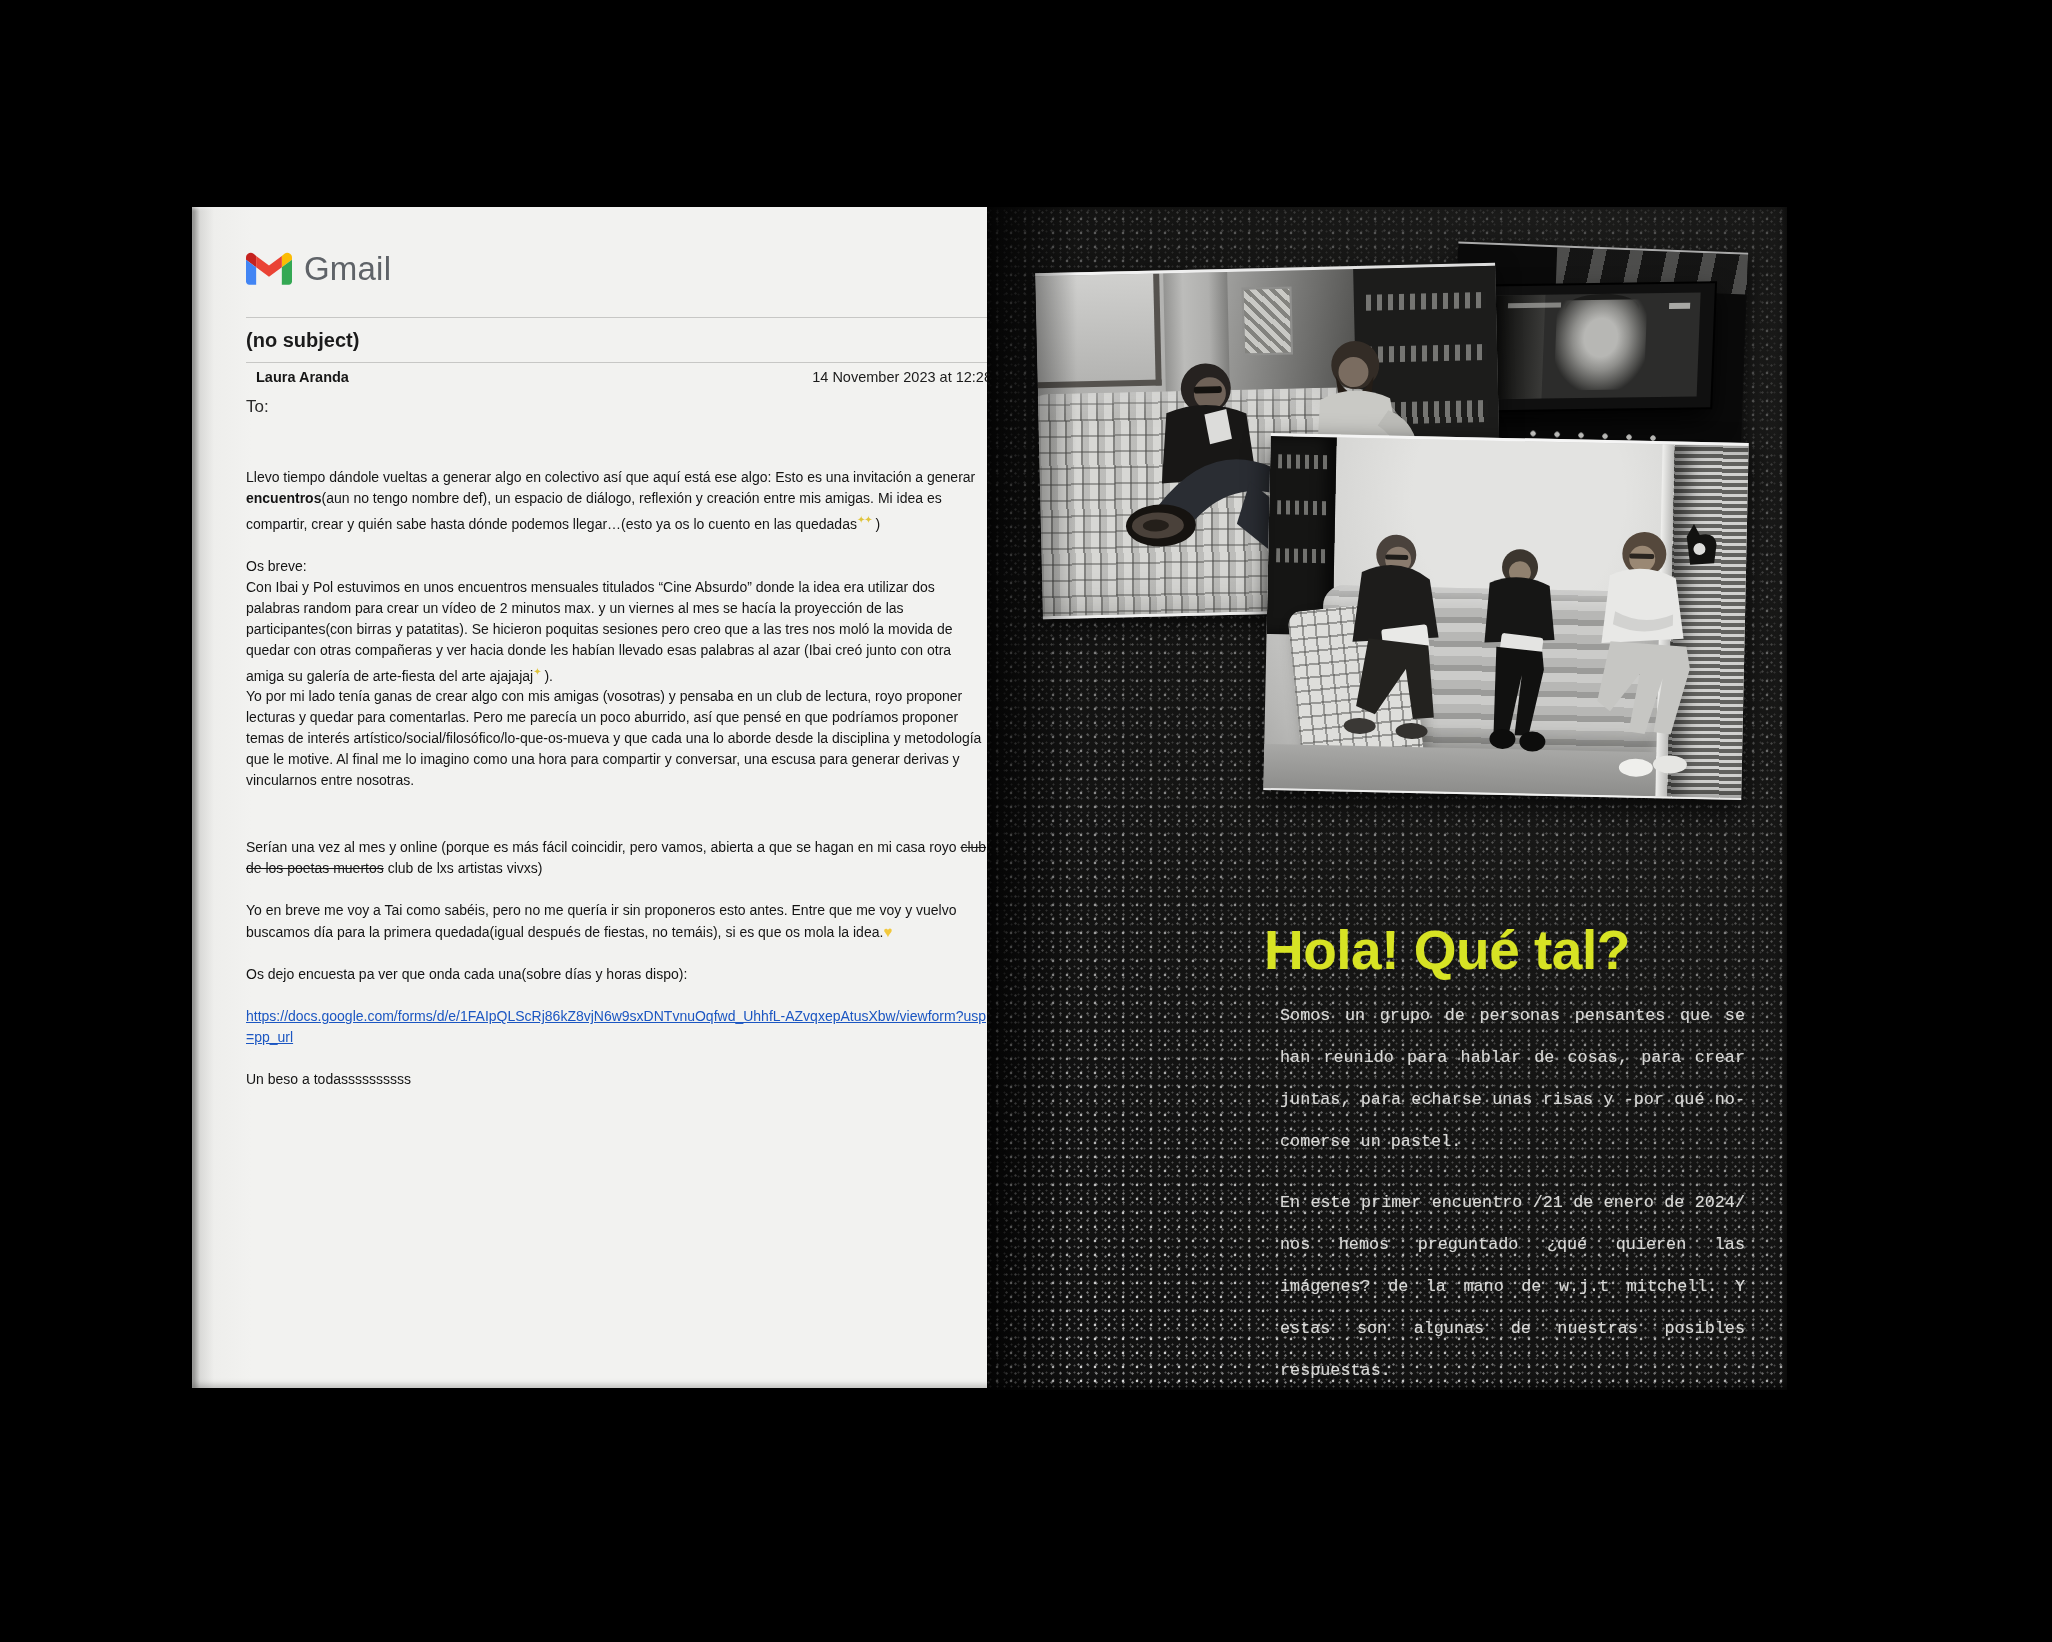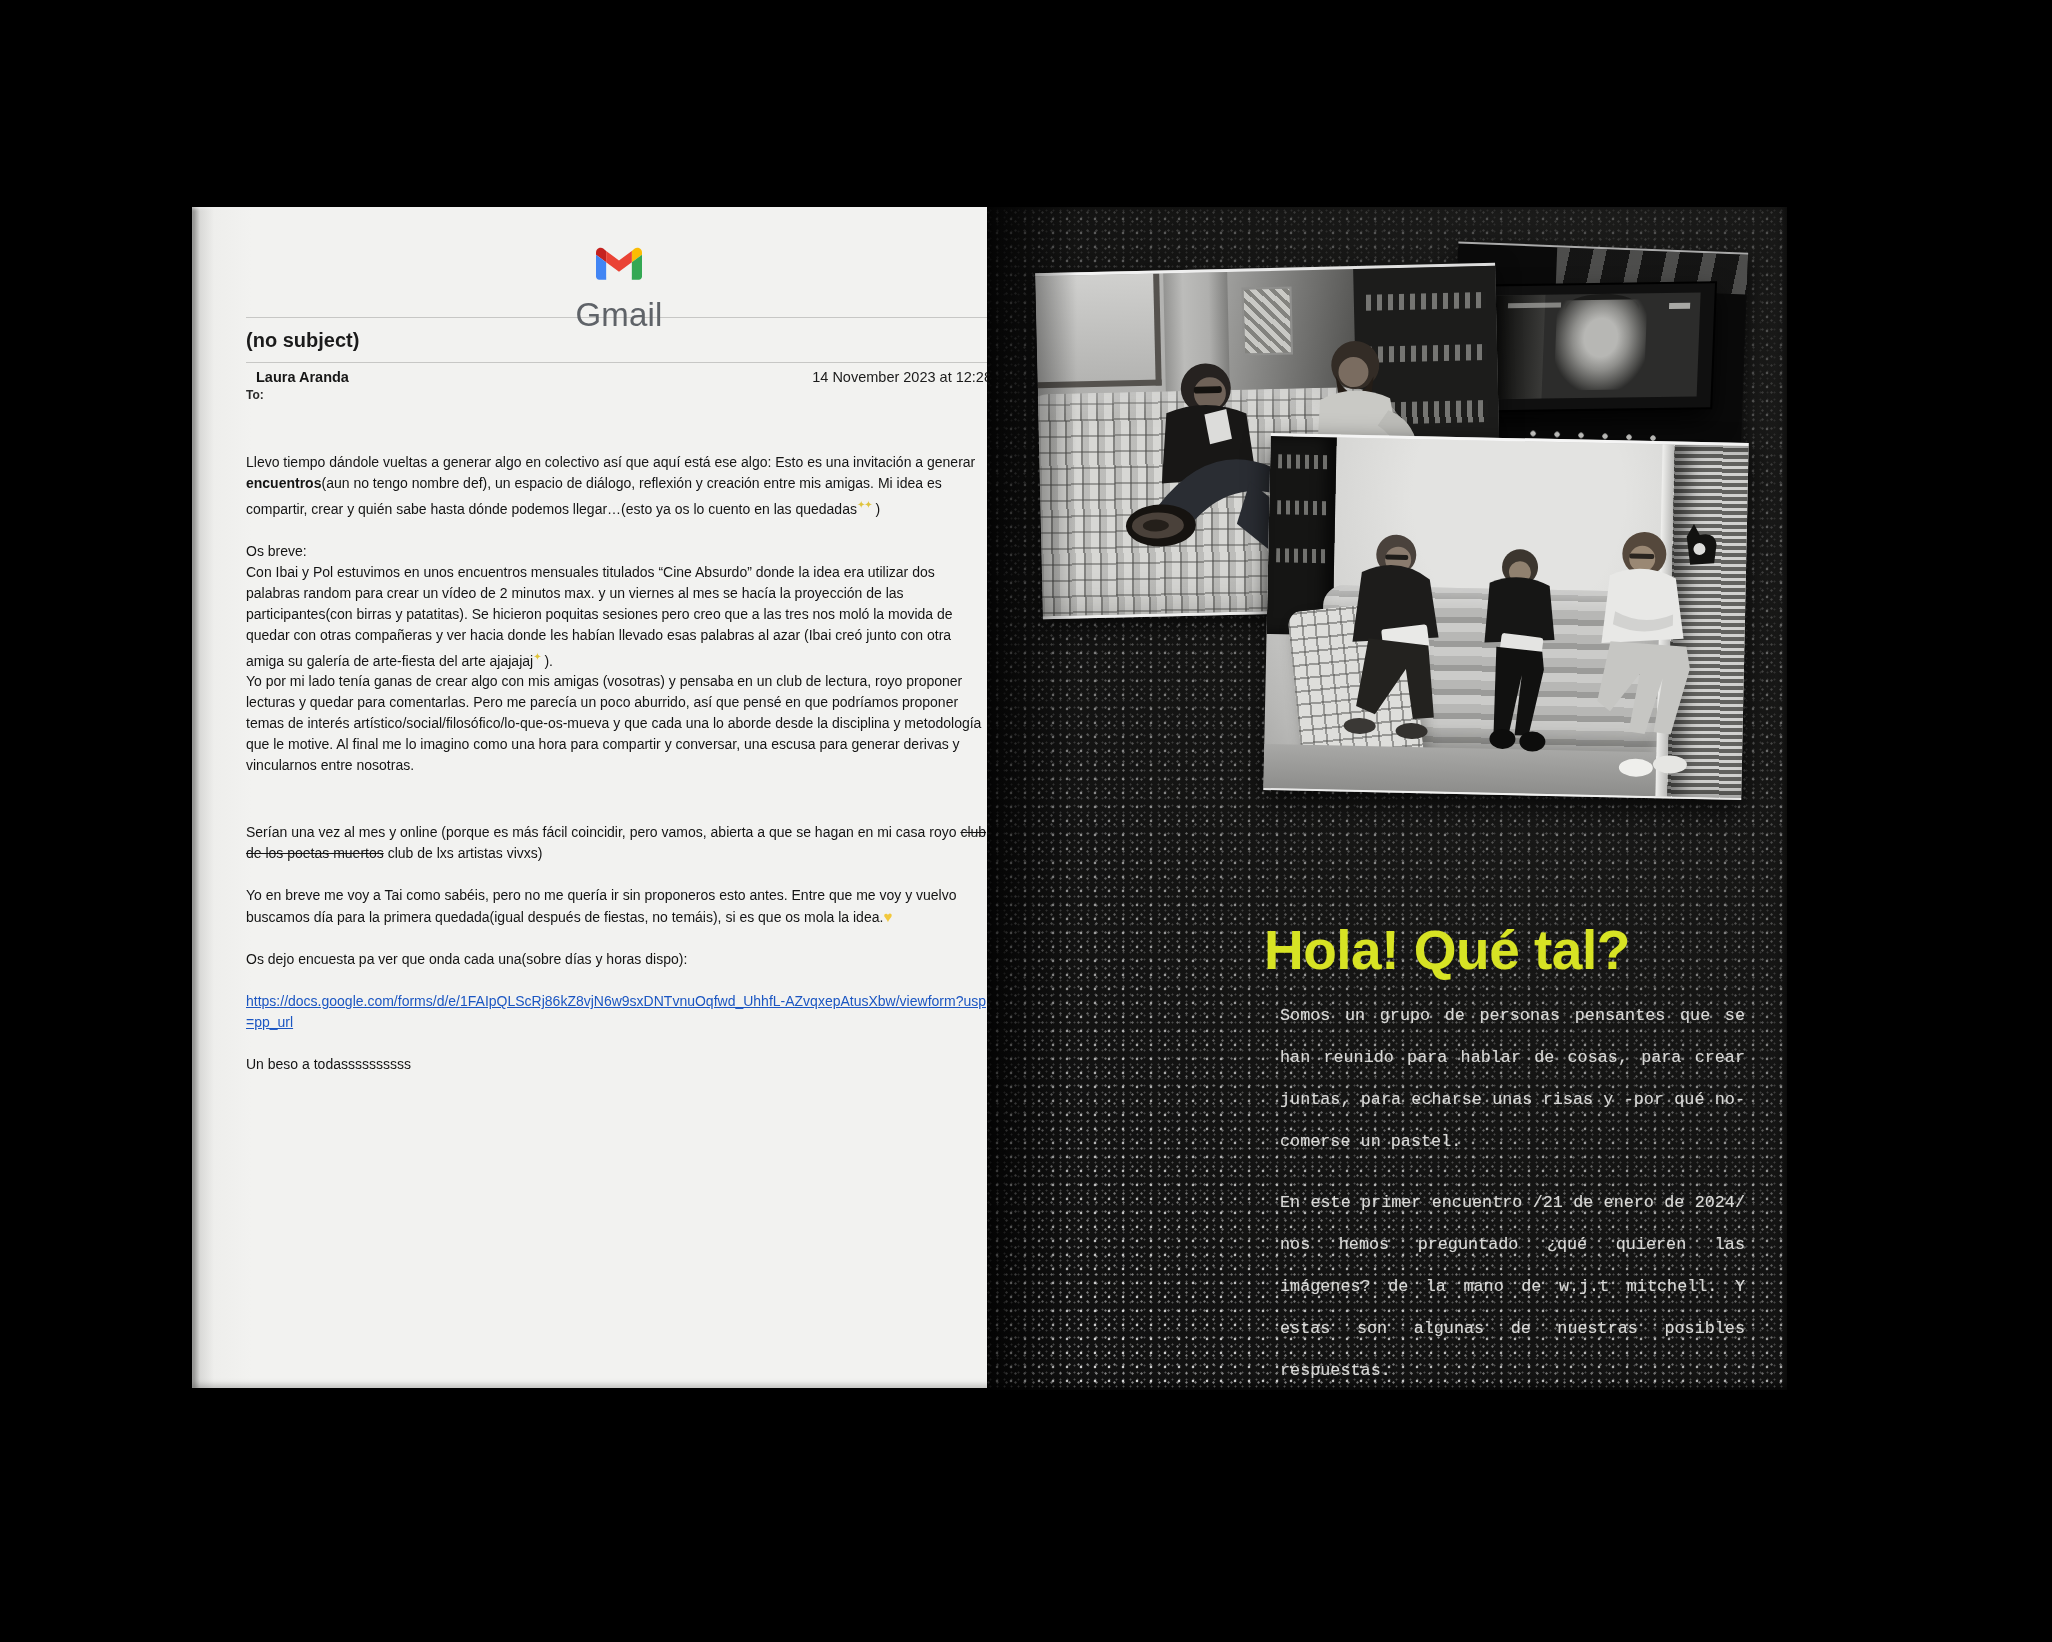--- a/index.html
+++ b/index.html
@@ -4,28 +4,28 @@
 <style>
   html,body{margin:0;padding:0;background:#000;}
   .stage{position:relative;width:2052px;height:1642px;background:#000;overflow:hidden;
          font-family:"Liberation Sans",sans-serif;}
 
   
   .page-left{position:absolute;left:192px;top:207px;width:841px;height:1181px;
     background:linear-gradient(90deg,#8e8e8c 0px,#d9d9d7 8px,#eeeeec 22px,#f2f2f0 60px,#f2f2f0 96%,#ececea 100%);
     box-shadow:inset 0 -3px 6px rgba(0,0,0,.22), inset 0 2px 3px rgba(255,255,255,.6);}
   .email{position:absolute;left:54px;top:38px;width:746px;color:#161616;}
-  .logo-row{display:flex;align-items:center;gap:12px;height:48px;margin-bottom:24px;flex-direction:column;}
+  .logo-row{display:flex;align-items:center;gap:12px;height:48px;margin-bottom:24px;}
   .gmail-word{font-size:33px;color:#5f6368;letter-spacing:.2px;}
   .rule{border:none;border-top:1px solid #c7c7c5;margin:0;}
   .subject{font-size:20px;font-weight:700;color:#1b1b1b;padding:11px 0 10px;}
   .meta{display:flex;justify-content:space-between;align-items:flex-start;padding-top:6px;margin-left:10px;}
   .from{font-size:14.5px;font-weight:700;}
   .date{font-size:14.5px;color:#1b1b1b;}
-  .to{font-size:12px;margin-top:3px;color:#2a2a2a;font-weight:bold;}
+  .to{font-size:17px;margin-top:12px;color:#2a2a2a;}
   .email-body{margin-top:50px;font-size:14px;line-height:21px;color:#141414;}
   .email-body p{margin:0 0 21px;}
   .email-body p.tight{margin:0;}
   .email-body p.gap-lg{margin-bottom:46px;}
   .seg-b{font-weight:700;}
   .seg-s{text-decoration:line-through;}
   .seg-link{color:#1b56c2;text-decoration:underline;word-break:break-all;cursor:pointer;}
   .emoji-face{display:inline-block;width:14px;height:14px;border-radius:50%;vertical-align:-2px;margin:0 2px;
     background:radial-gradient(circle at 35% 30%,#ffe36e,#f5c51c 70%,#e3a91a 100%);}
   .emoji-sparkle{color:#e0c43c;font-size:10px;vertical-align:super;letter-spacing:-1px;}

